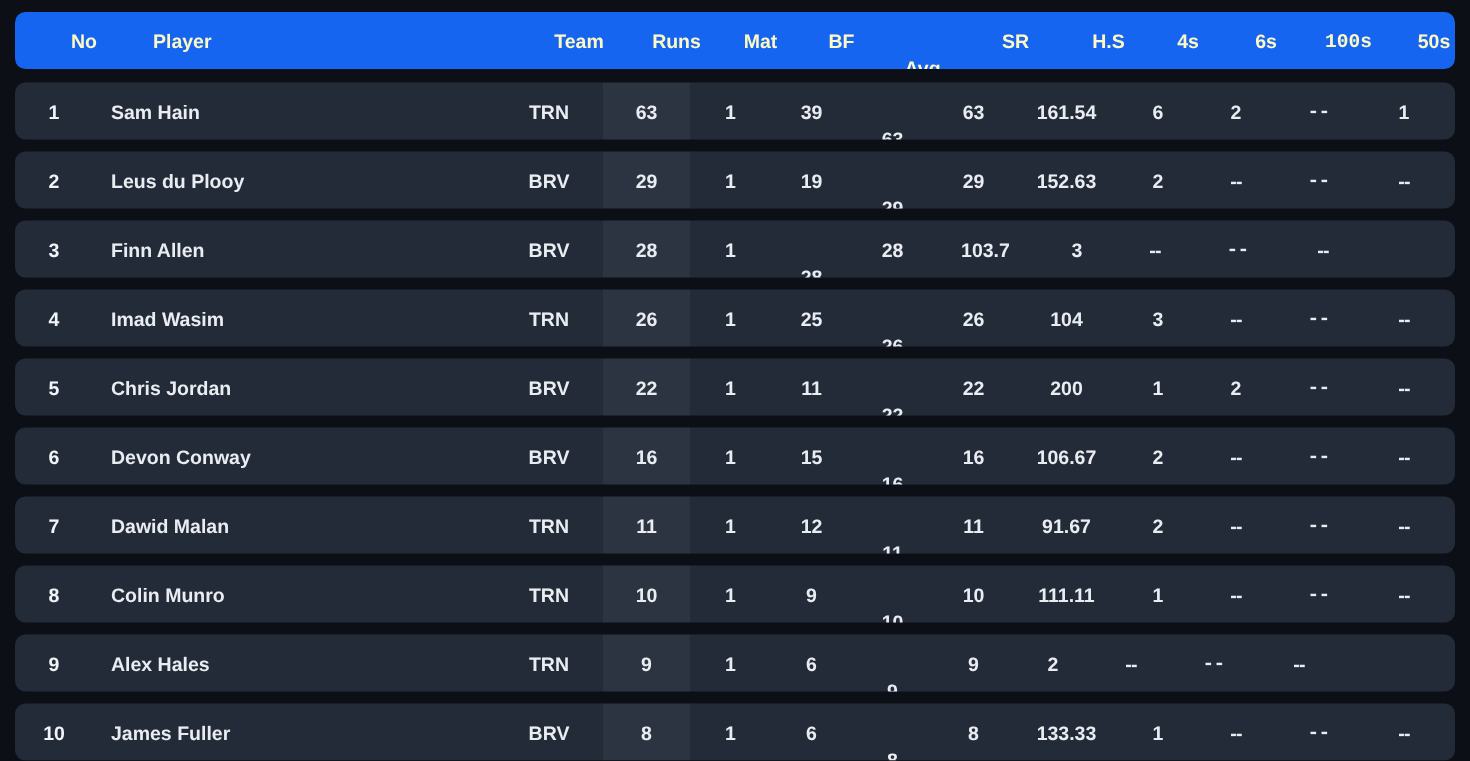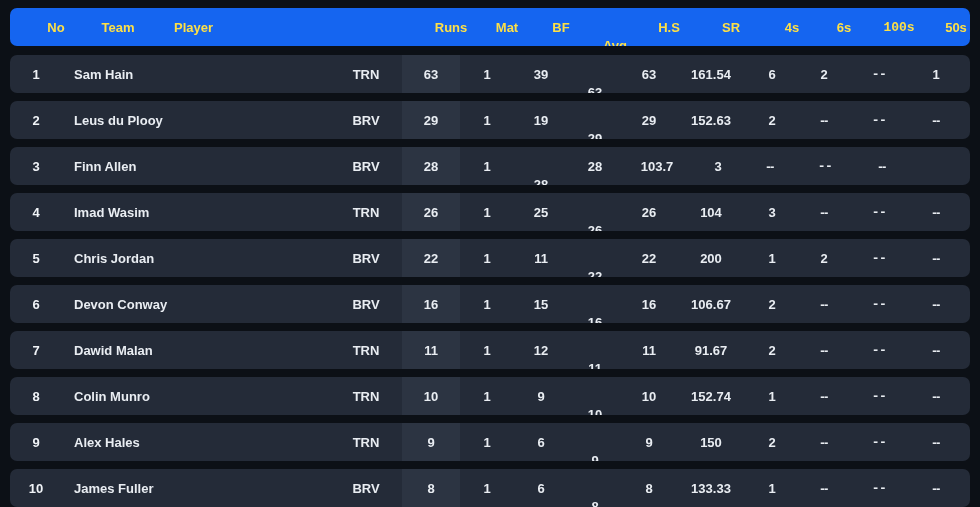--- a/index.html
+++ b/index.html
@@ -56,46 +56,46 @@
   .c-bf      { width: 54px;  justify-content: center; }
   .c-avg     { width: 54px;  justify-content: center; margin-top: 36px; }
   .c-hs      { width: 54px;  justify-content: center; }
   .c-sr      { width: 70px;  justify-content: center; }
   .c-4s      { width: 52px;  justify-content: center; text-align: right; }
   .c-6s      { width: 52px;  justify-content: center; }
   .c-100s    { width: 58px;  justify-content: center; font-family: Liberation Mono, monospace; }
   .c-50s     { width: 56px;  justify-content: center; }
 
   
-  .row.header .cell { color: #fde047; font-size: 13px; font-weight: bold; padding-left: 40px; }
+  .row.header .cell { color: #fef9c3; font-size: 13px; font-weight: bold; padding-left: 40px; }
 
   
   .row.data .cell { color: #e9edf2; }
   .row.data .c-no { color: #f0f3f7; }
   .link { color: #8ab4f8; }
   .dash { color: #79818f; letter-spacing: -0.5px; }
 
   
   .row.data .c-runs { background: #2c3442; }
 </style>
 </head>
 <body>
 
 <div id="table-wrap">
 
   <div class="row header">
     <div class="cell c-no">No</div>
+    <div class="cell c-player">Player</div>
     <div class="cell c-team">Team</div>
-    <div class="cell c-player">Player</div>
     <div class="cell c-runs">Runs</div>
     <div class="cell c-mat">Mat</div>
     <div class="cell c-bf">BF</div>
     <div class="cell c-avg">Avg</div>
+    <div class="cell c-sr">SR</div>
     <div class="cell c-hs">H.S</div>
-    <div class="cell c-sr">SR</div>
     <div class="cell c-4s">4s</div>
     <div class="cell c-6s">6s</div>
     <div class="cell c-100s">100s</div>
     <div class="cell c-50s">50s</div>
   </div>
 
   <div id="rows-container">
       <div class="row data">
         <div class="cell c-no">1</div>
         <div class="cell c-player link">Sam Hain</div>
@@ -202,36 +202,35 @@
       </div>
       <div class="row data">
         <div class="cell c-no">8</div>
         <div class="cell c-player link">Colin Munro</div>
         <div class="cell c-team link">TRN</div>
         <div class="cell c-runs">10</div>
         <div class="cell c-mat">1</div>
         <div class="cell c-bf">9</div>
         <div class="cell c-avg">10</div>
         <div class="cell c-hs">10</div>
-        <div class="cell c-sr">152.74</div>
+        <div class="cell c-sr">111.11</div>
         <div class="cell c-4s">1</div>
         <div class="cell c-6s dash">--</div>
         <div class="cell c-100s dash">--</div>
         <div class="cell c-50s dash">--</div>
       </div>
       <div class="row data">
         <div class="cell c-no">9</div>
         <div class="cell c-player link">Alex Hales</div>
         <div class="cell c-team link">TRN</div>
         <div class="cell c-runs">9</div>
         <div class="cell c-mat">1</div>
         <div class="cell c-bf">6</div>
         <div class="cell c-avg">9</div>
         <div class="cell c-hs">9</div>
-        <div class="cell c-sr">150</div>
         <div class="cell c-4s">2</div>
         <div class="cell c-6s dash">--</div>
         <div class="cell c-100s dash">--</div>
         <div class="cell c-50s dash">--</div>
       </div>
       <div class="row data">
         <div class="cell c-no">10</div>
         <div class="cell c-player link">James Fuller</div>
         <div class="cell c-team link">BRV</div>
         <div class="cell c-runs">8</div>

